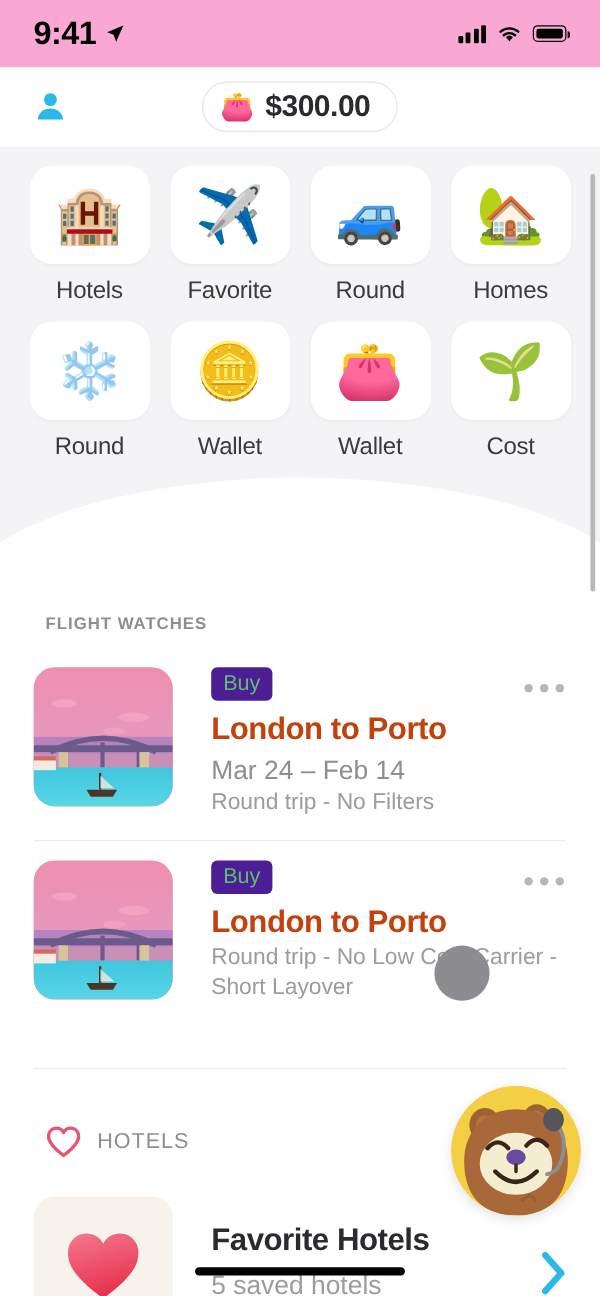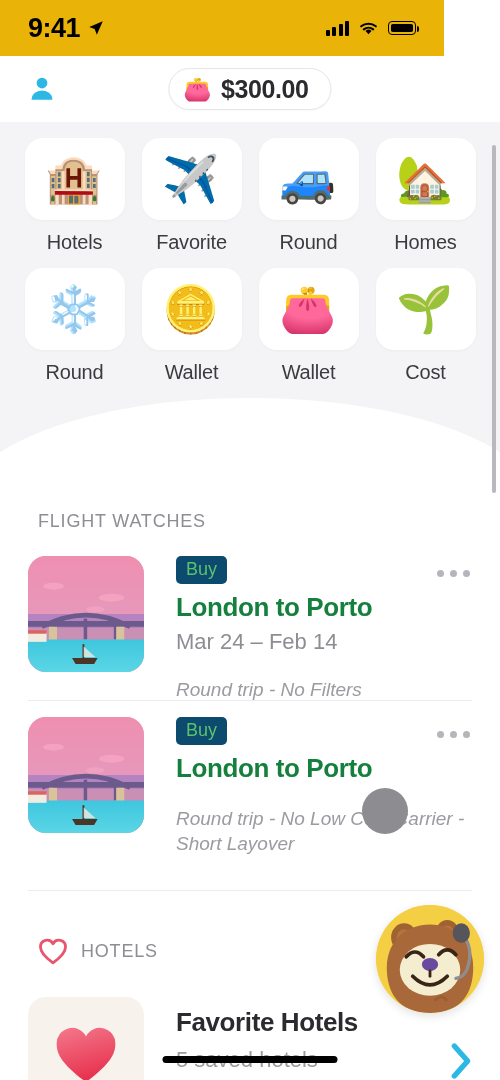--- a/index.html
+++ b/index.html
@@ -11,24 +11,24 @@
   }
   #app {
     position:relative;
     width:500px; height:1080px;
     background:#ffffff;
     overflow:hidden;
   }
 
   
   .statusbar {
-    position:absolute; top:0; left:0; width:444px; height:56px;
+    position:absolute; top:0; left:0; width:500px; height:56px;
     display:flex; align-items:center; justify-content:space-between;
     padding:0 28px;
-    background:#eab308;
+    background:#f9a8d4;
     z-index:40;
   }
   .status-left { display:flex; align-items:center; gap:7px; }
   .status-time { font-size:27px; font-weight:bold; color:#000; letter-spacing:-0.5px; }
   .loc-arrow { width:18px; height:18px; display:block; }
   .status-right { display:flex; align-items:center; gap:9px; }
   .signal { display:flex; align-items:flex-end; gap:2.5px; height:16px; }
   .signal i { display:block; width:4px; background:#000; border-radius:1px; }
   .signal i:nth-child(1){height:6px;}
   .signal i:nth-child(2){height:9px;}
@@ -102,46 +102,46 @@
   }
 
   
   .scrollbar {
     position:absolute; right:4px; top:145px; width:4px; height:348px;
     background:#b9b9bd; border-radius:3px; z-index:30; cursor:pointer;
   }
 
   
   .section-title {
-    position:absolute; left:38px; font-size:18px; letter-spacing:0.8px;
-    color:#8d8d93; font-weight:normal;
+    position:absolute; left:38px; font-size:14px; letter-spacing:0.8px;
+    color:#8d8d93; font-weight:bold;
   }
   #flight-watches-title { top:511px; }
 
   .watch-row {
     position:absolute; left:0; width:500px; display:flex; padding:0 28px;
     cursor:pointer;
   }
   #watch-0 { top:556px; }
   #watch-1 { top:717px; }
 
   .watch-thumb {
     width:116px; height:116px; border-radius:18px; flex:0 0 116px;
     overflow:hidden; position:relative; background:#eb9fba;
   }
   .watch-body { flex:1; padding-left:32px; position:relative; }
   .badge {
-    display:inline-block; background:#0c4a6e; color:#5cc16e;
+    display:inline-block; background:#4c1d95; color:#5cc16e;
     font-size:18px; padding:3px 10px; border-radius:5px; line-height:1.2;
   }
   .watch-title {
-    margin-top:8px; font-size:26px; font-weight:bold; color:#15803d; letter-spacing:-0.4px;
+    margin-top:8px; font-size:26px; font-weight:bold; color:#c2410c; letter-spacing:-0.4px;
   }
   .watch-dates { margin-top:6px; font-size:22px; color:#8d8d93; }
-  .watch-filters { margin-top:22px; font-size:19px; color:#9b9ba1; line-height:1.32; max-width:290px;font-style:italic; }
+  .watch-filters { margin-top:1px; font-size:19px; color:#9b9ba1; line-height:1.32; max-width:290px; }
   .dots-btn {
     position:absolute; right:-4px; top:8px; display:flex; gap:6px; cursor:pointer;
     padding:6px;
   }
   .dots-btn span { width:7px; height:7px; border-radius:50%; background:#b5b5bb; display:block; }
 
   .divider {
     position:absolute; left:28px; width:444px; height:1px; background:#ececee;
   }
   #divider-0 { top:700px; }
@@ -155,21 +155,21 @@
 
   .hotel-row {
     position:absolute; top:997px; left:0; width:500px; display:flex;
     align-items:flex-start; padding:0 28px; cursor:pointer;
   }
   .hotel-thumb {
     width:116px; height:116px; border-radius:18px; flex:0 0 116px;
     background:#f7f2ec; display:flex; align-items:center; justify-content:center;
   }
   .hotel-body { flex:1; padding-left:32px; padding-top:10px; }
-  .hotel-title { font-size:26px; font-weight:bold; color:#2b2b2f; letter-spacing:-0.4px; }
+  .hotel-title { font-size:26px; font-weight:bold; color:#2b2b2f; letter-spacing:-0.4px;margin-top:11px; }
   .hotel-sub { margin-top:9px; font-size:22px; color:#9b9ba1; }
   .chevron-right {
     position:absolute; right:26px; top:44px; cursor:pointer;
   }
 
   
   .mascot {
     position:absolute; right:16px; top:905px; width:108px; height:108px;
     border-radius:50%; background:#f5cf43; overflow:hidden;
     box-shadow:0 3px 10px rgba(0,0,0,0.12); z-index:45; cursor:pointer;

